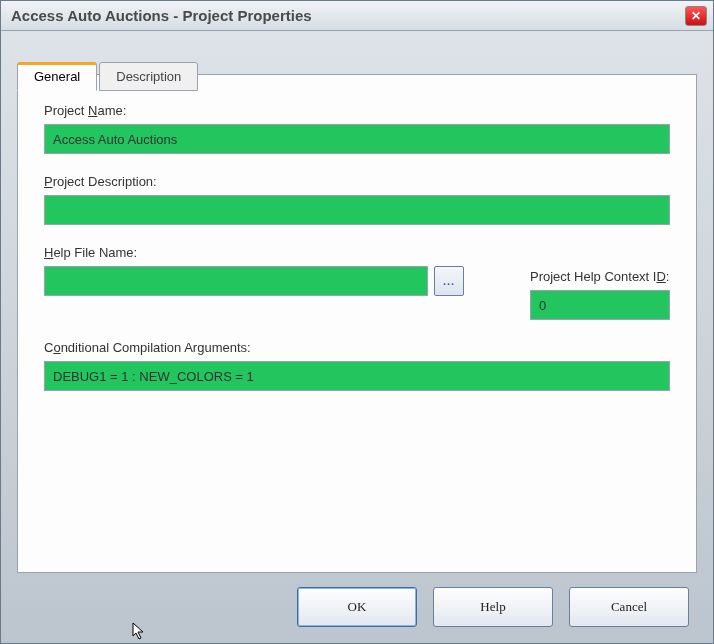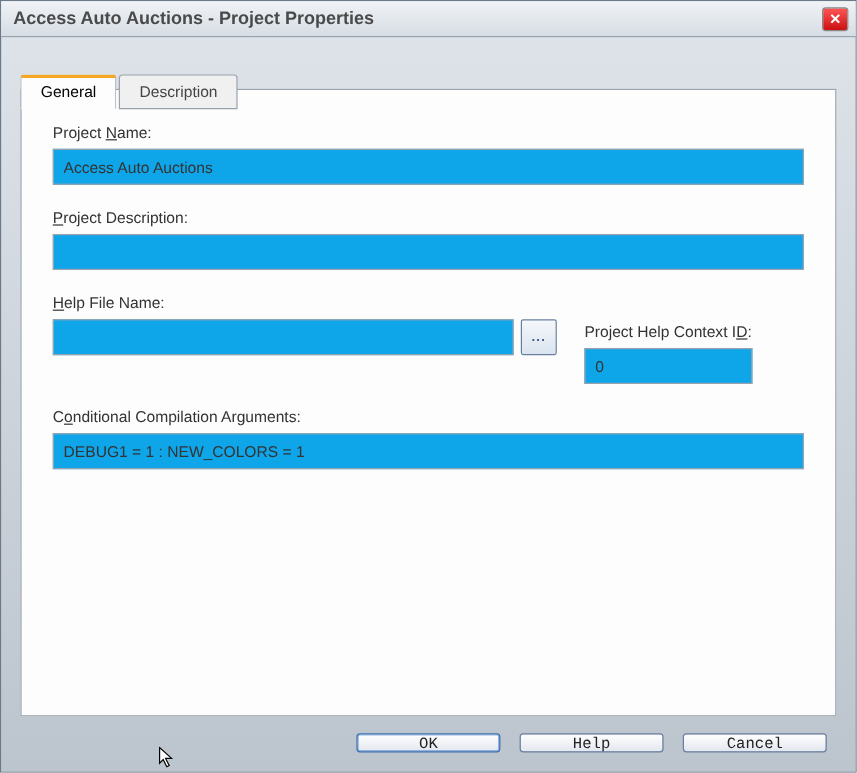--- a/index.html
+++ b/index.html
@@ -89,29 +89,29 @@
 .field-label {
   color: #333;
   margin-bottom: 6px;
   display: block;
 }
 .underline { text-decoration: underline; }
 .text-input {
   width: 100%;
   height: 30px;
   border: 1px solid #9aa3ad;
-  background: #0ea5e9;
+  background: #22c55e;
   padding: 4px 8px;
   font-family: inherit;
   font-size: 13px;
   color: #333;
 }
 .row2 {
   display: flex;
-  gap: 23px;
+  gap: 66px;
   margin-bottom: 20px;
 }
 .col-help { flex: 0 0 420px; }
 .col-ctx { flex: 0 0 140px; margin-top: 24px; }
 .helpfile-row {
   display: flex;
   gap: 6px;
 }
 .helpfile-row .text-input { flex: 1; }
 .browse-btn {
@@ -130,26 +130,26 @@
   letter-spacing: 1px;
 }
 .button-bar {
   display: flex;
   justify-content: flex-end;
   gap: 16px;
   padding: 14px 8px 4px 8px;
 }
 .btn {
   min-width: 120px;
-  height: 16px;
+  height: 40px;
   border: 1px solid #6a7fa0;
   background: linear-gradient(to bottom, #fefefe, #e3e8ef);
   border-radius: 3px;
   cursor: pointer;
-  font-family: Liberation Mono, monospace;
+  font-family: Liberation Serif, serif;
   font-size: 13px;
   color: #222;
   padding: 0 14px;
 }
 .btn.default {
   border: 1px solid #3a6db0;
   box-shadow: 0 0 0 1px #8fb3e0 inset;
 }
 .cursor {
   position: absolute;

